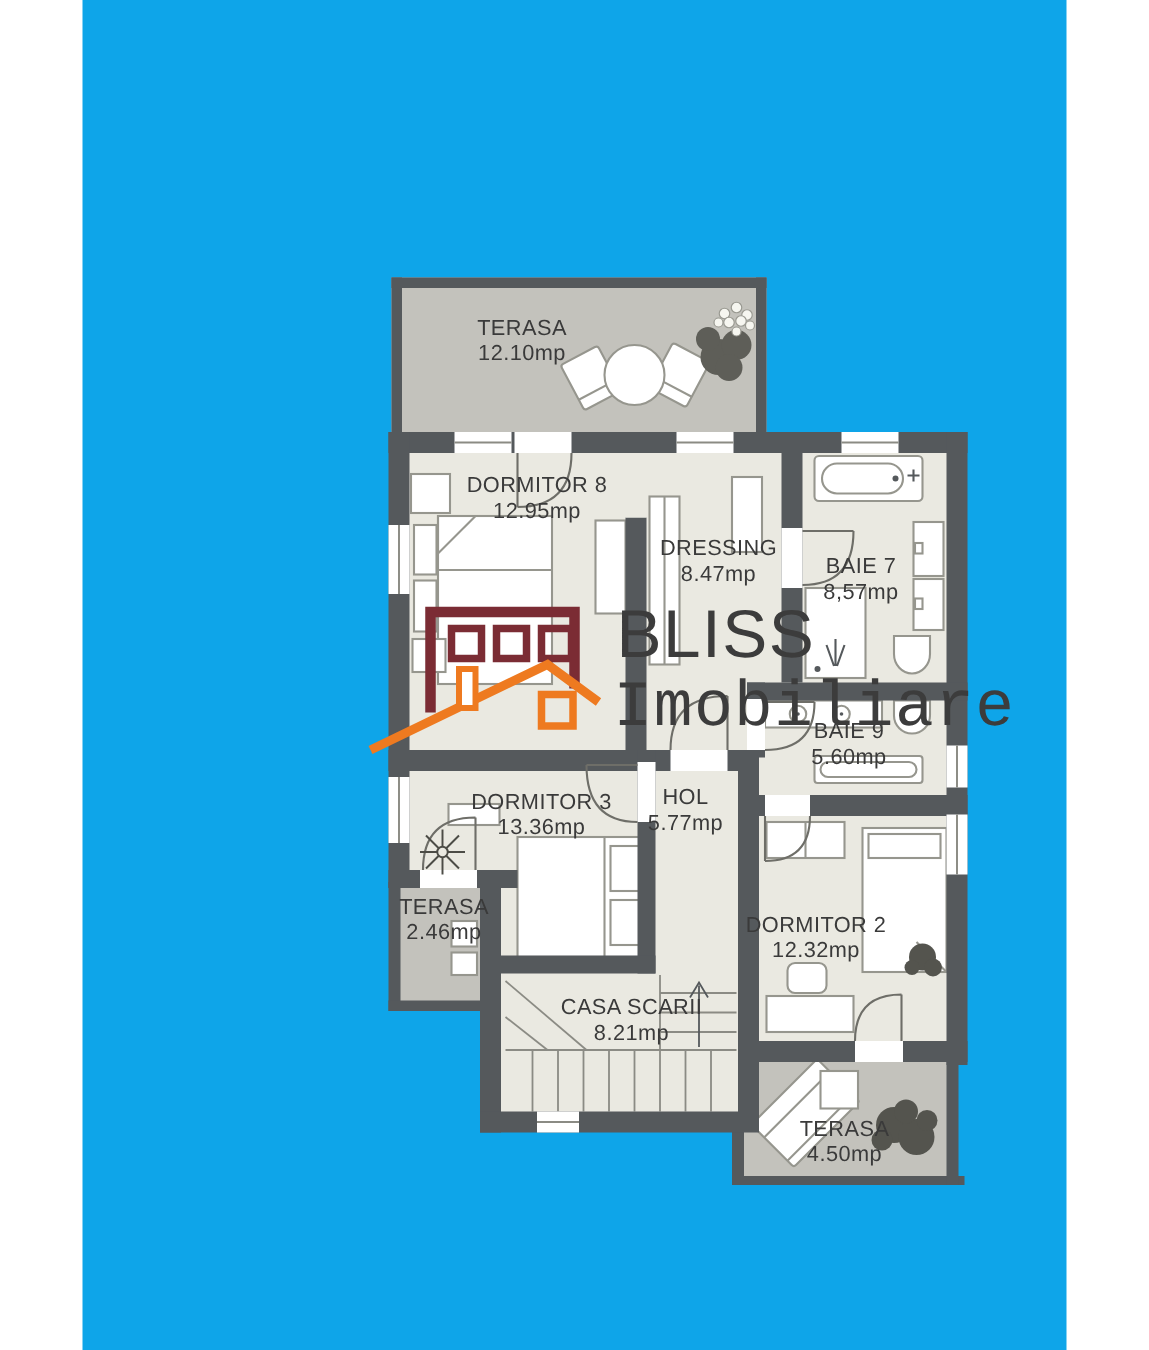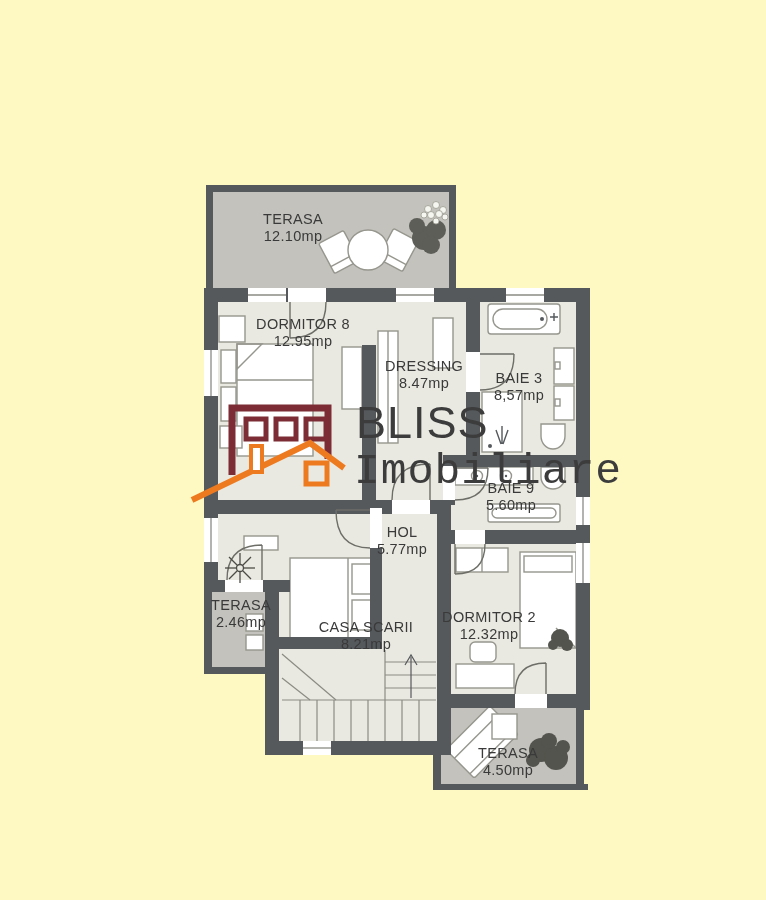--- a/index.html
+++ b/index.html
@@ -1,16 +1,16 @@
 <!DOCTYPE html>
 <html><head>
 <meta charset="utf-8">
 <style>
   html,body{margin:0;padding:0;background:#ffffff;}
-  .canvas{position:relative;width:766px;height:900px;background:#fef9c3;overflow:hidden;
+  .canvas{position:relative;width:656px;height:900px;background:#0ea5e9;overflow:hidden;
           font-family:"Liberation Sans",sans-serif;margin:0 auto;}
   .plan-svg{position:absolute;left:0;top:0;}
   .room-label{position:absolute;transform:translateX(-50%);text-align:center;
               color:#3a3a3a;font-size:14.5px;line-height:17px;letter-spacing:.3px;white-space:nowrap;}
   .watermark{position:absolute;color:#3c3c3c;font-weight:300;letter-spacing:1px;line-height:1;}
   .wm1{left:356px;top:400px;font-size:45px;}
   .wm2{left:354px;top:450px;font-size:43px;font-family:Liberation Mono, monospace;}
 </style>
 </head>
 <body>
@@ -271,36 +271,40 @@
   </div>
   <div class="room-label" style="left:303px;top:316px">
     <div>DORMITOR 8</div>
     <div>12.95mp</div>
   </div>
   <div class="room-label" style="left:424px;top:358px">
     <div>DRESSING</div>
     <div>8.47mp</div>
   </div>
   <div class="room-label" style="left:519px;top:370px">
-    <div>BAIE 3</div>
+    <div>BAIE 7</div>
     <div>8,57mp</div>
   </div>
   <div class="room-label" style="left:511px;top:480px">
     <div>BAIE 9</div>
     <div>5.60mp</div>
   </div>
+  <div class="room-label" style="left:306px;top:527px">
+    <div>DORMITOR 3</div>
+    <div>13.36mp</div>
+  </div>
   <div class="room-label" style="left:402px;top:524px">
     <div>HOL</div>
     <div>5.77mp</div>
   </div>
   <div class="room-label" style="left:241px;top:597px">
     <div>TERASA</div>
     <div>2.46mp</div>
   </div>
-  <div class="room-label" style="left:366px;top:619px">
+  <div class="room-label" style="left:366px;top:664px">
     <div>CASA SCARII</div>
     <div>8.21mp</div>
   </div>
   <div class="room-label" style="left:489px;top:609px">
     <div>DORMITOR 2</div>
     <div>12.32mp</div>
   </div>
   <div class="room-label" style="left:508px;top:745px">
     <div>TERASA</div>
     <div>4.50mp</div>

